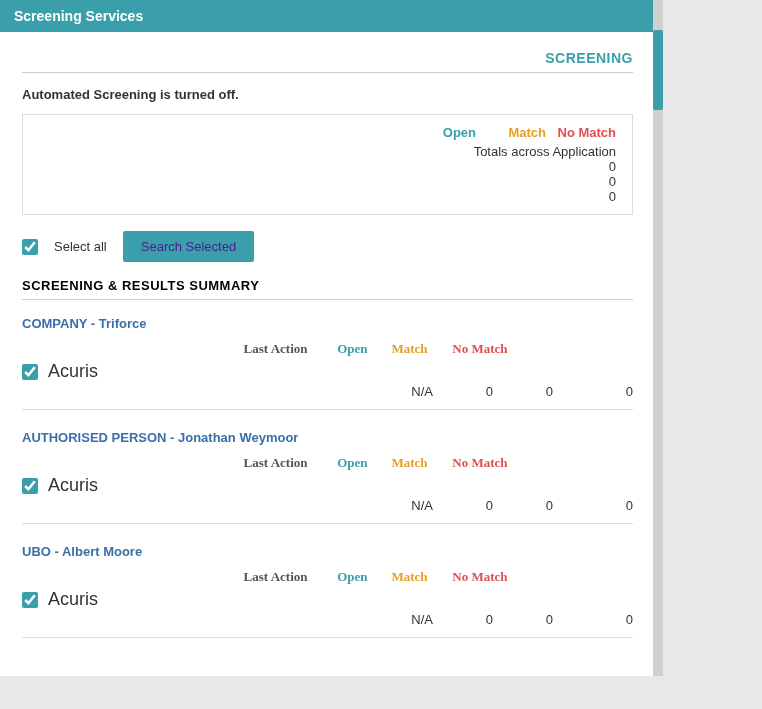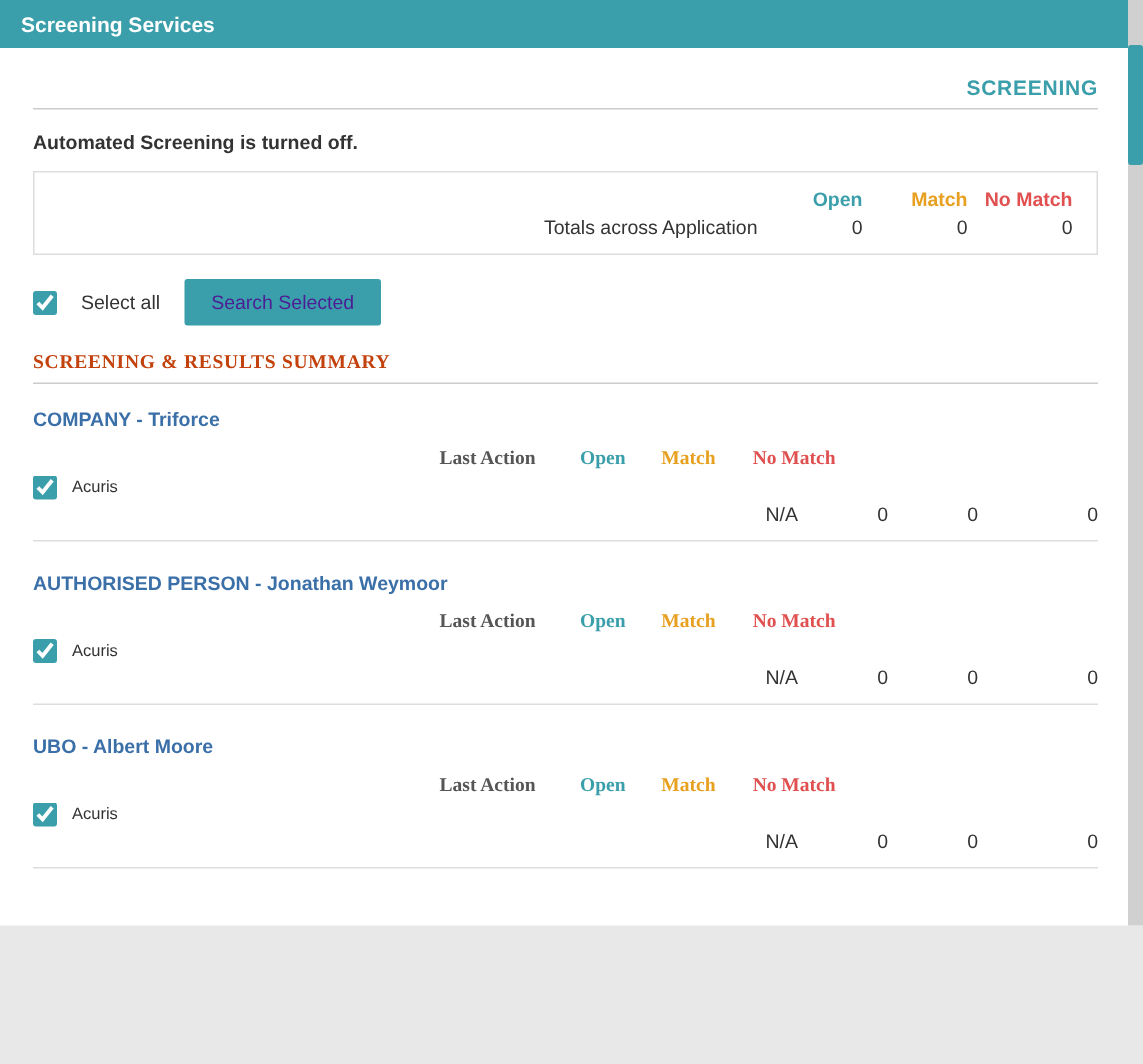--- a/index.html
+++ b/index.html
@@ -5,21 +5,21 @@
     * { box-sizing: border-box; margin: 0; padding: 0; }
     body {
       font-family: Arial, sans-serif;
       font-size: 13px;
       background: #e8e8e8;
       width: 762px;
       min-height: 709px;
     }
 
     .window {
-      width: 762px;
+      width: 663px;
       background: #fff;
       position: relative;
     }
 
     .title-bar {
       background: #3a9faa;
       color: #fff;
       padding: 8px 14px;
       font-size: 14px;
       font-weight: bold;
@@ -71,21 +71,21 @@
       font-weight: bold;
       font-size: 13px;
     }
 
     .totals-header-row .col-open { color: #3a9faa; }
     .totals-header-row .col-match { color: #e8a020; }
     .totals-header-row .col-nomatch { color: #e05050; }
 
     .totals-data-row {
       display: flex;
-      align-items: center;
+      flex-direction: column;
     }
 
     .totals-data-row .label {
       flex: 1;
       color: #333;
       font-size: 13px;
     }
 
     .totals-data-row span {
       min-width: 70px;
@@ -121,26 +121,25 @@
       background: #3a9faa;
       color: #4c1d95;
       border: none;
       padding: 8px 18px;
       font-size: 13px;
       cursor: pointer;
       border-radius: 2px;
     }
 
     .summary-section-title {
-      color: #c2410c;
+      color: #000000;
       font-size: 13px;
       font-weight: bold;
       letter-spacing: 0.5px;
       margin-bottom: 6px;
-      font-family: Liberation Serif, serif;
     }
 
     .summary-divider {
       border: none;
       border-top: 1px solid #ccc;
       margin-bottom: 16px;
     }
 
     .entity-block {
       margin-bottom: 20px;
@@ -184,21 +183,21 @@
       height: 16px;
       accent-color: #3a9faa;
       cursor: pointer;
       margin-right: 10px;
       flex-shrink: 0;
     }
 
     .entity-name {
       min-width: 100px;
       color: #333;
-      font-size: 11px;
+      font-size: 18px;
     }
 
     .entity-values-row {
       display: flex;
       justify-content: flex-end;
       padding-left: 26px;
       margin-bottom: 10px;
     }
 
     .entity-values-row span {

